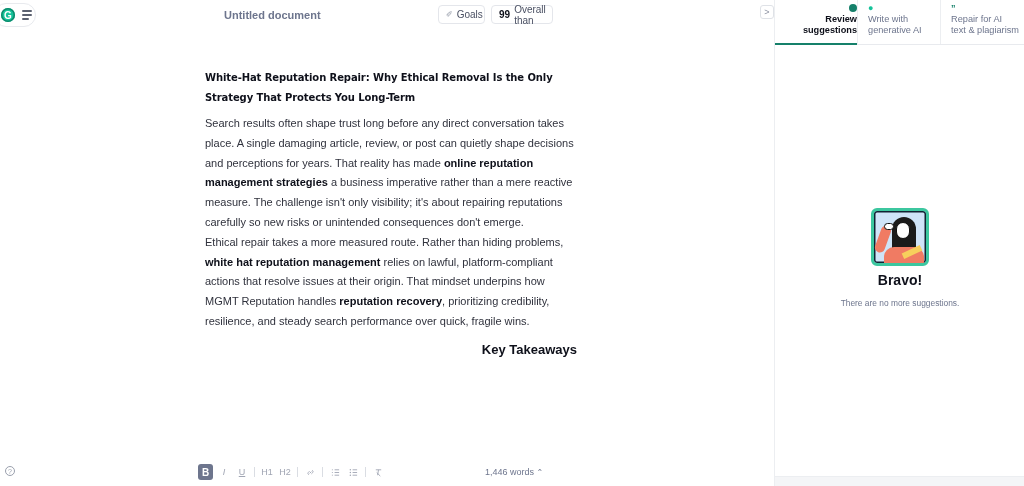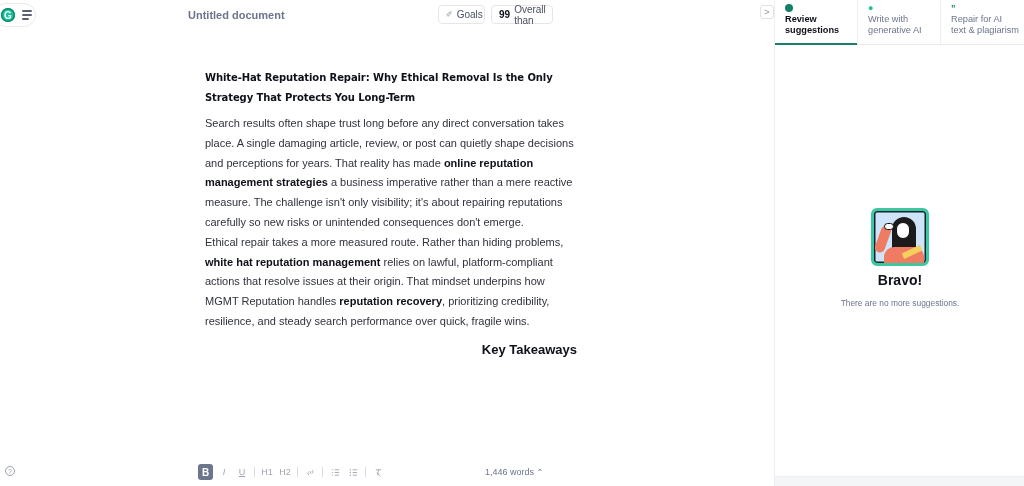--- a/index.html
+++ b/index.html
@@ -15,21 +15,21 @@
     .g-logo {
       width: 14px; height: 14px; border-radius: 50%; background: #15c39a;
       display: flex; align-items: center; justify-content: center;
       color: #fff; font-weight: bold; font-size: 10px;
       box-shadow: inset 0 0 0 1.5px #0d8a6c;
     }
     .menu-icon { width: 11px; height: 10px; position: relative; }
     .menu-icon span { position: absolute; left: 0; height: 1.5px; background: #5b6170; border-radius: 1px; }
 
     .doc-title {
-      position: absolute; left: 188px; top: 9px; font-size: 11px; color: #6d758d;
+      position: absolute; left: 224px; top: 9px; font-size: 11px; color: #6d758d;
       font-weight: bold;
     }
 
     .top-btn {
       position: absolute; top: 5px; height: 19px; border: 1px solid #e4e6eb; border-radius: 4px;
       font-size: 10px; color: #4a5063; display: flex; align-items: center; padding: 0 7px; gap: 4px; background: #fff;
     }
     .goals-btn { left: 438px; width: 47px; }
     .score-btn { left: 491px; width: 62px; }
     .score-num { font-weight: bold; color: #0e101a; }
@@ -68,21 +68,21 @@
     }
 
     
     .collapse-btn {
       position: absolute; left: 760px; top: 5px; width: 14px; height: 14px; border: 1px solid #dfe2e7;
       border-radius: 3px; color: #8b90a0; font-size: 9px; display: flex; align-items: center; justify-content: center; background: #fff;
     }
     .panel { position: absolute; left: 774px; top: 0; width: 250px; height: 486px; border-left: 1px solid #eceef1; background: #fff; }
     .tabs { display: flex; height: 45px; border-bottom: 1px solid #e8eaee; }
     .tab { width: 86px; padding: 3px 0 0 10px; font-size: 9.2px; line-height: 11px; color: #6d758d; border-right: 1px solid #eceef1; position: relative; }
-    .tab.active { color: #0e101a; font-weight: bold; }
+    .tab.active { color: #0e101a; font-weight: bold; text-align: right; }
     .tab.active::after { content: ""; position: absolute; left: 0; right: 0; bottom: -1px; height: 2px; background: #15806a; }
     .tab:last-child { border-right: none; }
     .tab-icon { display: block; height: 10px; margin-bottom: 1px; font-size: 9px; }
     .ico-g { width: 8px; height: 8px; border-radius: 50%; background: #15806a; display: inline-block; margin-top: 1px; }
     .ico-pin { color: #15c39a; }
     .ico-quote { color: #15806a; font-weight: bold; font-size: 9px; }
 
     .bravo-wrap { position: absolute; left: 0; top: 208px; width: 250px; text-align: center; }
     .illu {
       width: 58px; height: 58px; margin: 0 auto; border: 3px solid #3cc79f; border-radius: 6px;

